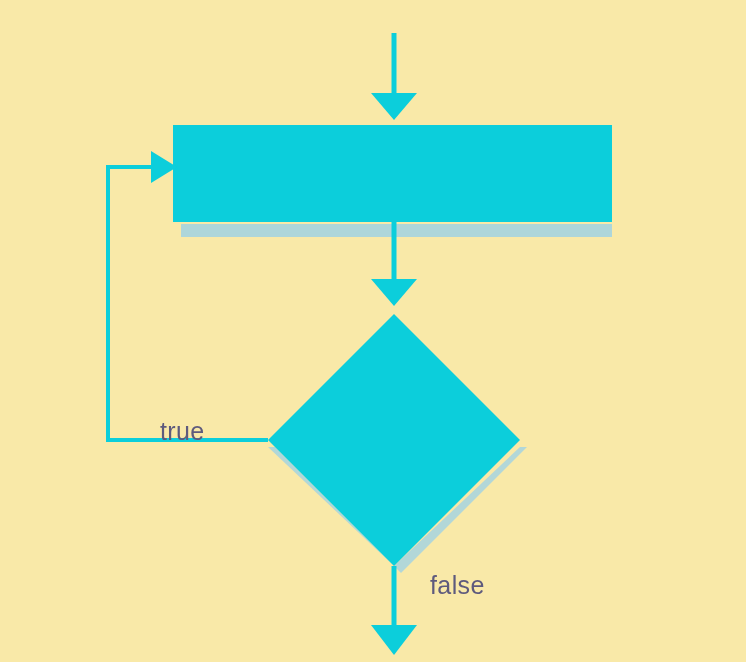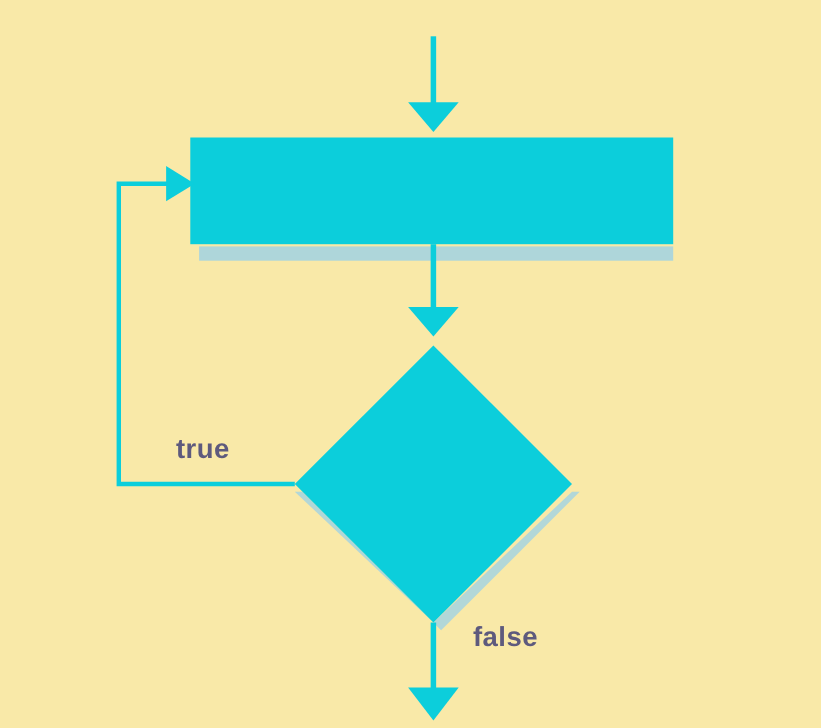--- a/index.html
+++ b/index.html
@@ -43,30 +43,31 @@
   #test-condition-label {
     left: 268px;
     top: 392px;
     width: 252px;
     font-size: 26px;
   }
   .edge-label {
     position: absolute;
     color: #5e5a7d;
     font-size: 25px;
-    font-weight: bold;
+    font-weight: normal;
     letter-spacing: 0.4px;
+    margin-top: 23px;
   }
   #true-label {
     left: 160px;
     top: 394px;
   }
   #false-label {
     left: 430px;
-    top: 565px;
+    top: 548px;
   }
 </style>
 </head>
 <body>
 
 <div id="canvas">
 
   <svg id="flow-svg" viewBox="0 0 746 662">
 
     <rect x="181" y="224" width="431" height="13" fill="#aed6da"></rect>

